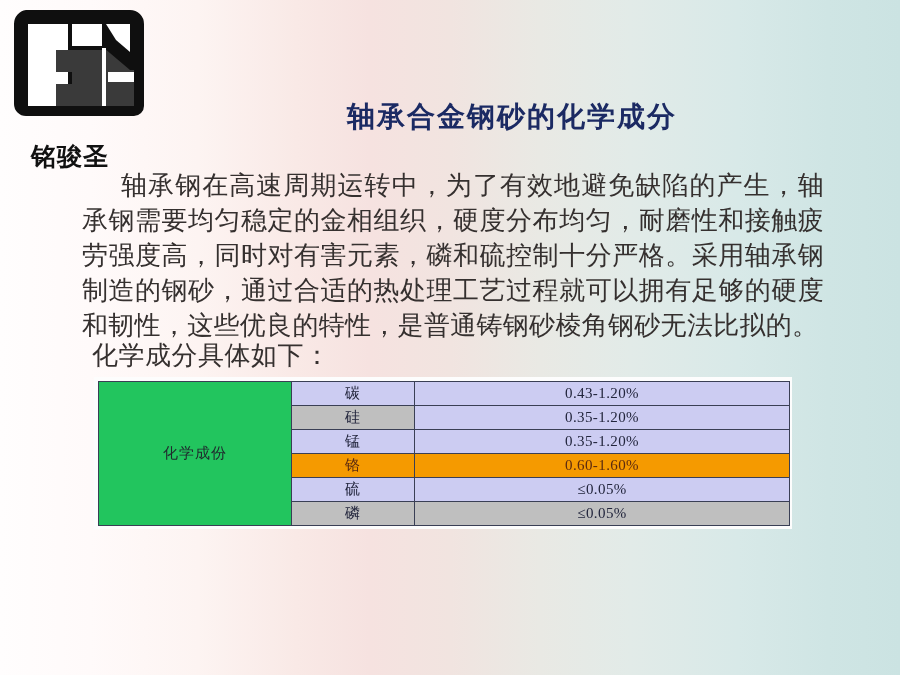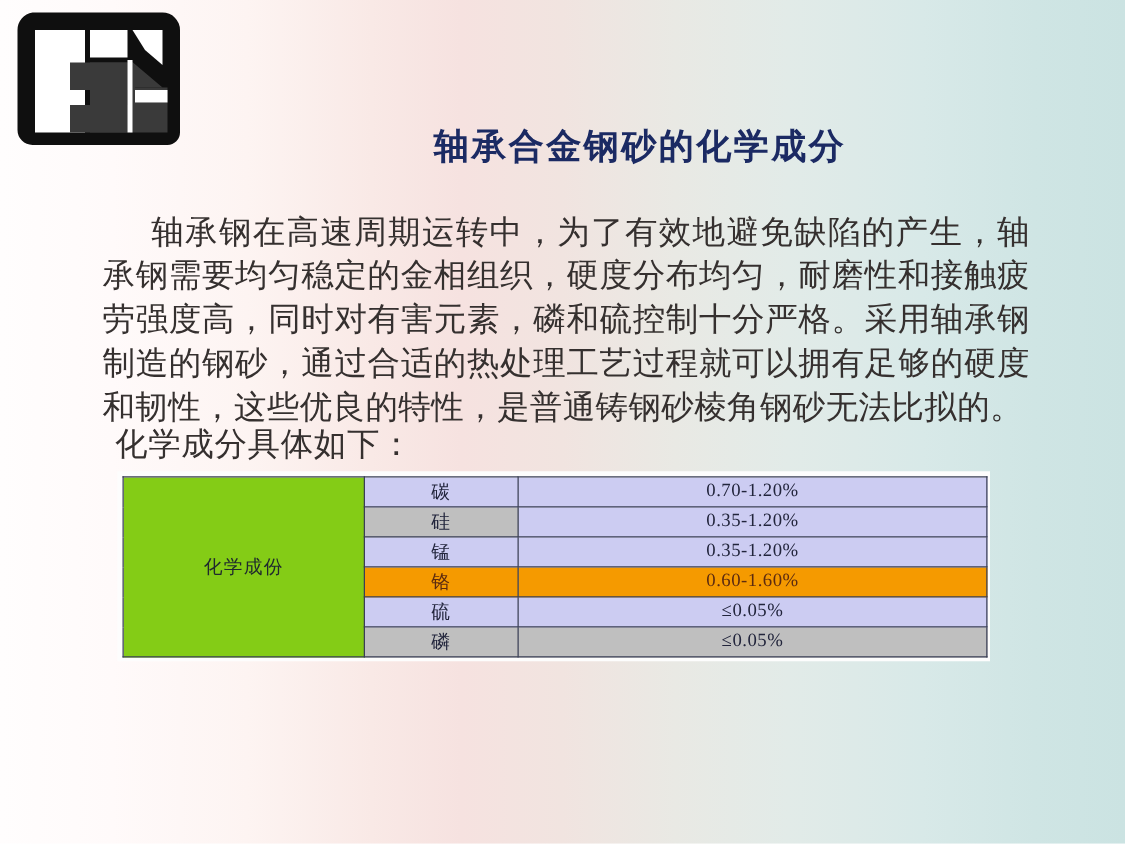--- a/index.html
+++ b/index.html
@@ -122,21 +122,21 @@
     border: 1px solid #3a3f55;
     font-size: 15px;
     text-align: center;
     vertical-align: middle;
     padding: 0;
     height: 23px;
     font-family: "Liberation Serif", "DejaVu Serif", serif;
   }
   td.col-label {
     width: 192px;
-    background: #84cc16;
+    background: #22c55e;
     color: #20292e;
     font-size: 16px;
     letter-spacing: 1px;
   }
   td.col-element {
     width: 122px;
     letter-spacing: 1px;
   }
   td.col-value {
     width: 374px;
@@ -166,35 +166,36 @@
         <path d="M94 16 H118 V44 L104 32 Z" fill="#ffffff"></path>
         <rect x="44" y="42" width="46" height="22" fill="#3a3a3a"></rect>
         <rect x="60" y="42" width="30" height="56" fill="#3a3a3a"></rect>
         <path d="M92 40 L118 62 H96 V74 H122 V98 H92 Z" fill="#3a3a3a"></path>
         <rect x="92" y="62" width="30" height="12" fill="#3a3a3a"></rect>
         <rect x="44" y="76" width="46" height="22" fill="#3a3a3a"></rect>
         <rect x="90" y="40" width="4" height="58" fill="#ffffff"></rect>
         <rect x="96" y="64" width="26" height="10" fill="#ffffff"></rect>
       </svg>
     </div>
+    <div id="brand-name">铭骏圣</div>
   </div>
 
   <div id="slide-title">轴承合金钢砂的化学成分</div>
 
   <div id="body-paragraph">轴承钢在高速周期运转中，为了有效地避免缺陷的产生，轴承钢需要均匀稳定的金相组织，硬度分布均匀，耐磨性和接触疲劳强度高，同时对有害元素，磷和硫控制十分严格。采用轴承钢制造的钢砂，通过合适的热处理工艺过程就可以拥有足够的硬度和韧性，这些优良的特性，是普通铸钢砂棱角钢砂无法比拟的。</div>
 
   <div id="table-lead-in">化学成分具体如下：</div>
 
   <div id="table-frame">
     <table id="chem-table">
       <tbody id="chem-tbody">
           <tr class="row-purple">
             <td class="col-label" rowspan="6">化学成份</td>
             <td class="col-element">碳</td>
-            <td class="col-value">0.70-1.20%</td>
+            <td class="col-value">0.43-1.20%</td>
           </tr>
           <tr class="row-gray">
             <td class="col-element">硅</td>
             <td class="col-value">0.35-1.20%</td>
           </tr>
           <tr class="row-purple">
             <td class="col-element">锰</td>
             <td class="col-value">0.35-1.20%</td>
           </tr>
           <tr class="row-orange">

